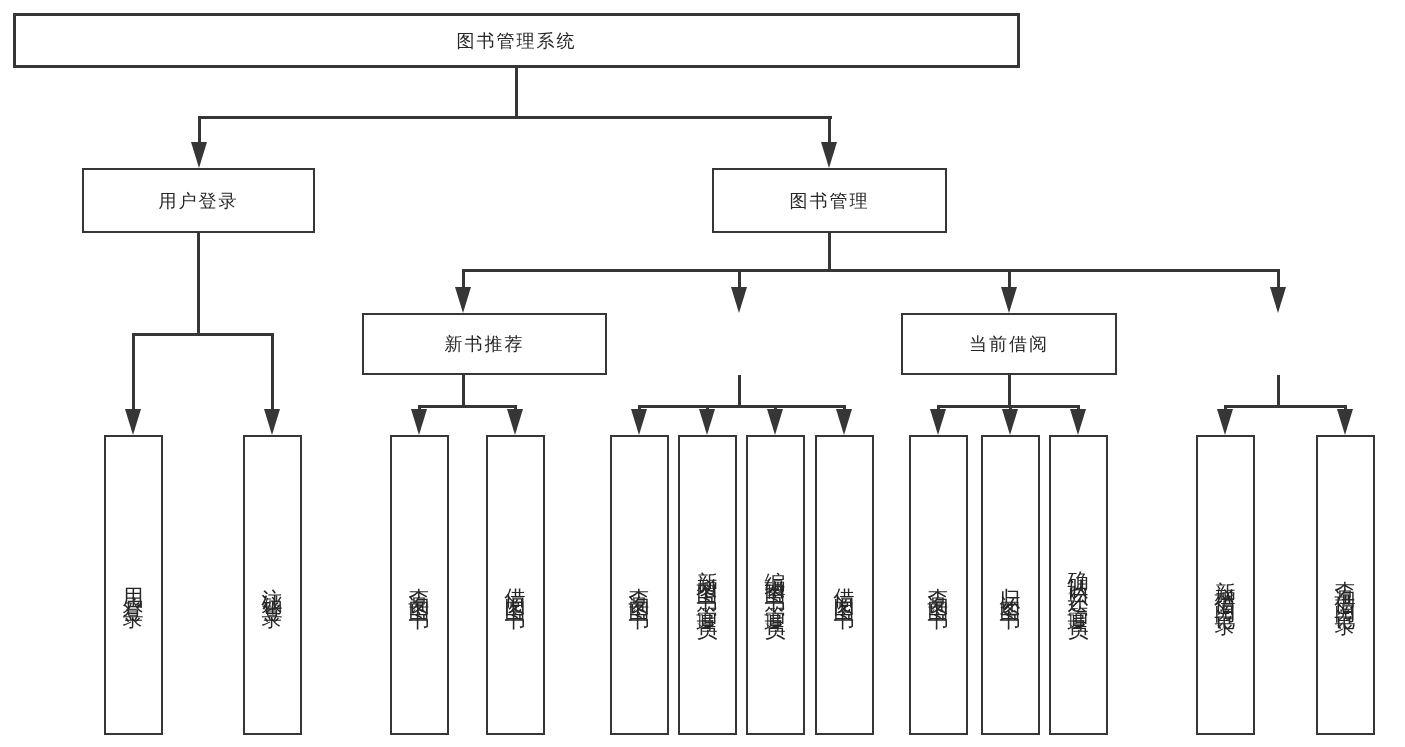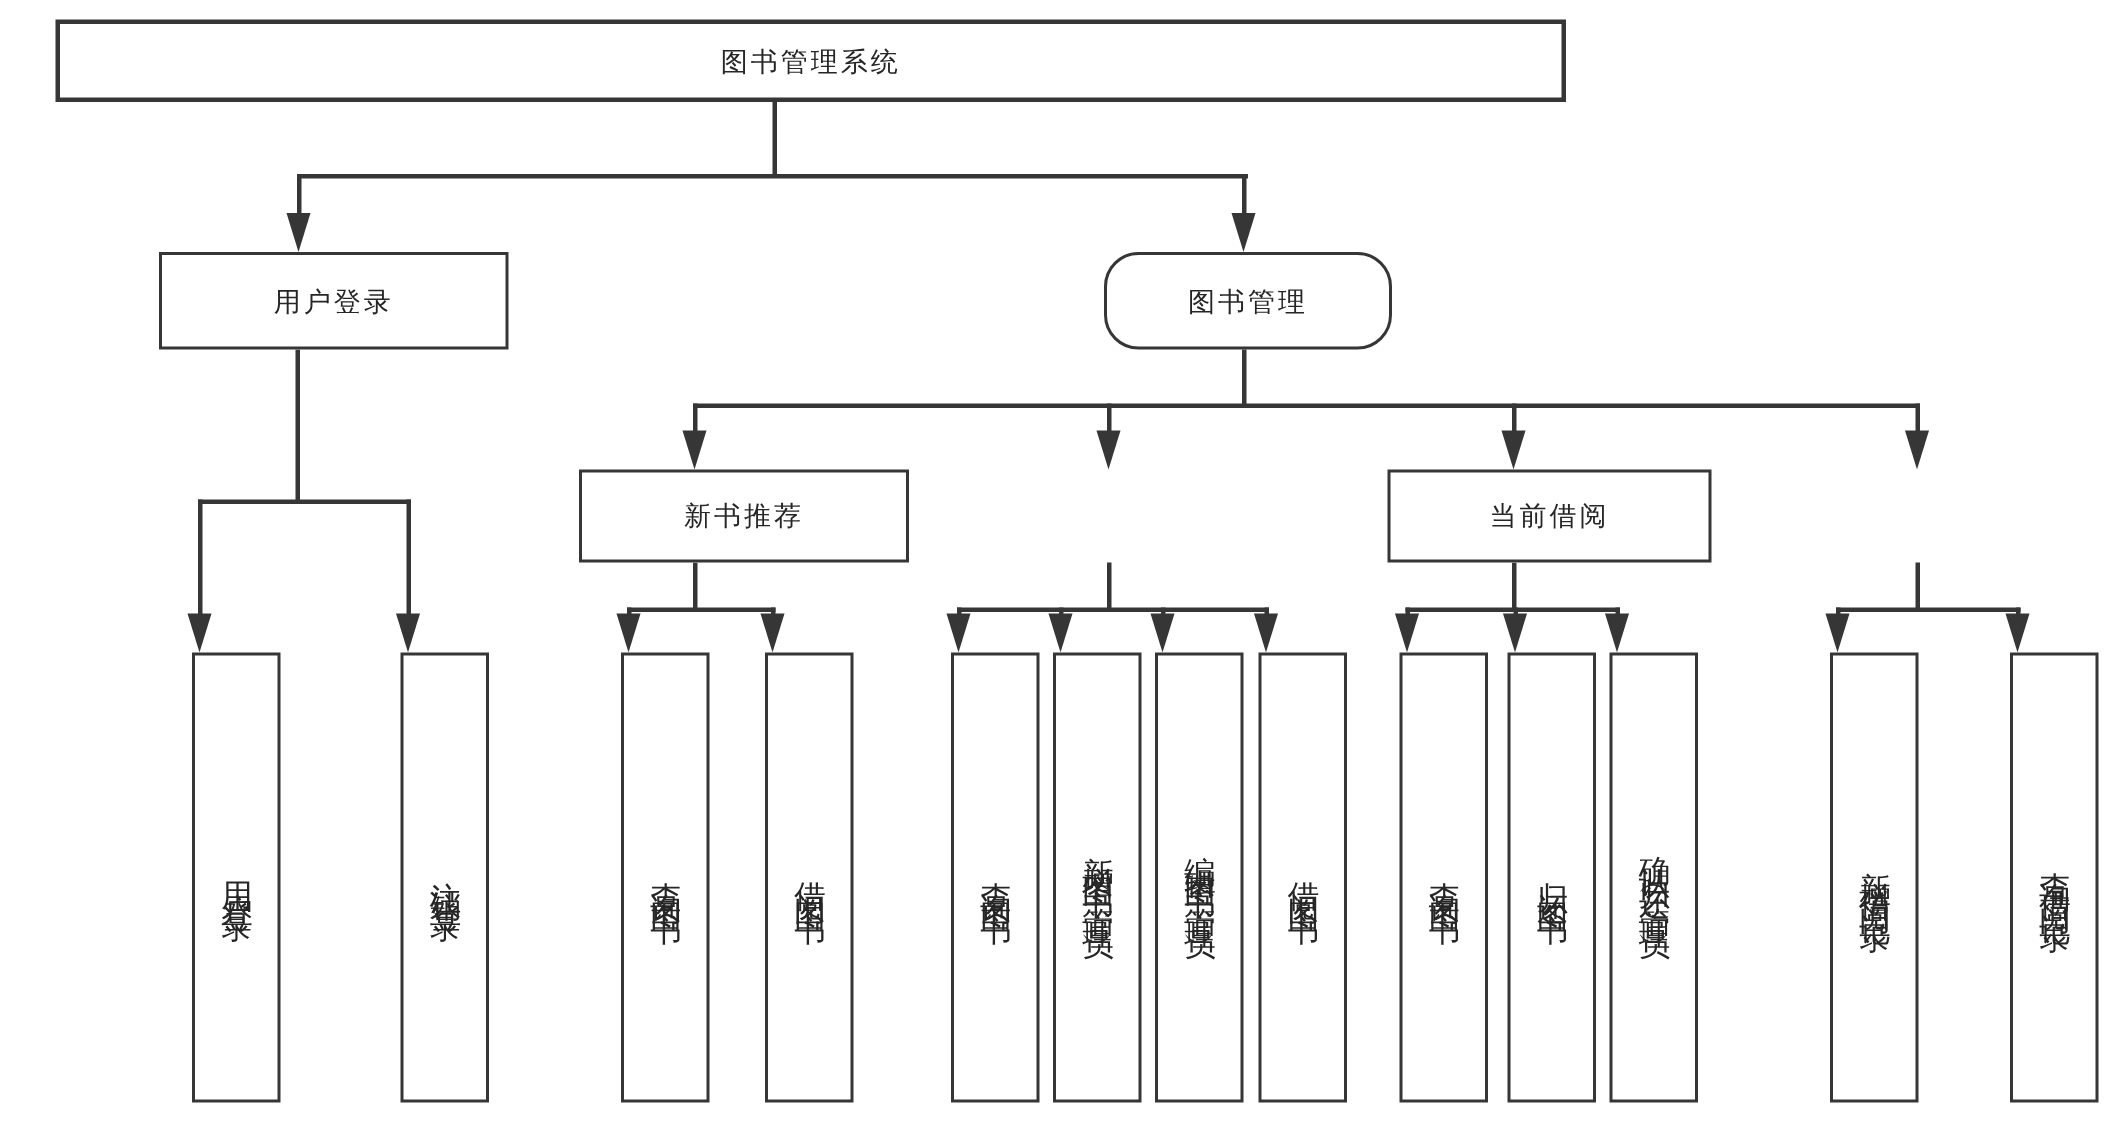--- a/index.html
+++ b/index.html
@@ -13,21 +13,20 @@
   .box{
     position:absolute;
     box-sizing:border-box;
     background:#ffffff;
     border:2.5px solid #363636;
     display:flex;
     align-items:center;
     justify-content:center;
     color:#262626;
     z-index:2;
-    margin-left:24px;
   }
   .hnode{
     font-size:18px;
     letter-spacing:2px;
   }
   .root{border-width:3px;font-size:18px;}
   .leaf{
     width:59px;height:300px;top:435px;
   }
   .leaf .vtext{
@@ -70,25 +69,25 @@
 <div id="canvas">
 
   <div class="box root hnode" style="left:13px;top:13px;width:1007px;height:55px;">
     <span>图书管理系统</span>
   </div>
 
   <div class="box hnode" style="left:82px;top:168px;width:233px;height:65px;">
     <span>用户登录</span>
   </div>
 
-  <div class="box hnode" style="left:712px;top:168px;width:192px;height:65px;border-radius:23px;">
+  <div class="box hnode" style="left:712px;top:168px;width:235px;height:65px;">
     <span>图书管理</span>
   </div>
 
-  <div class="box hnode" style="left:362px;top:313px;width:220px;height:62px;">
+  <div class="box hnode" style="left:362px;top:313px;width:245px;height:62px;">
     <span>新书推荐</span>
   </div>
 
 
   <div class="box hnode" style="left:901px;top:313px;width:216px;height:62px;">
     <span>当前借阅</span>
   </div>
 
 
   <div class="box leaf" style="left:104px;">

